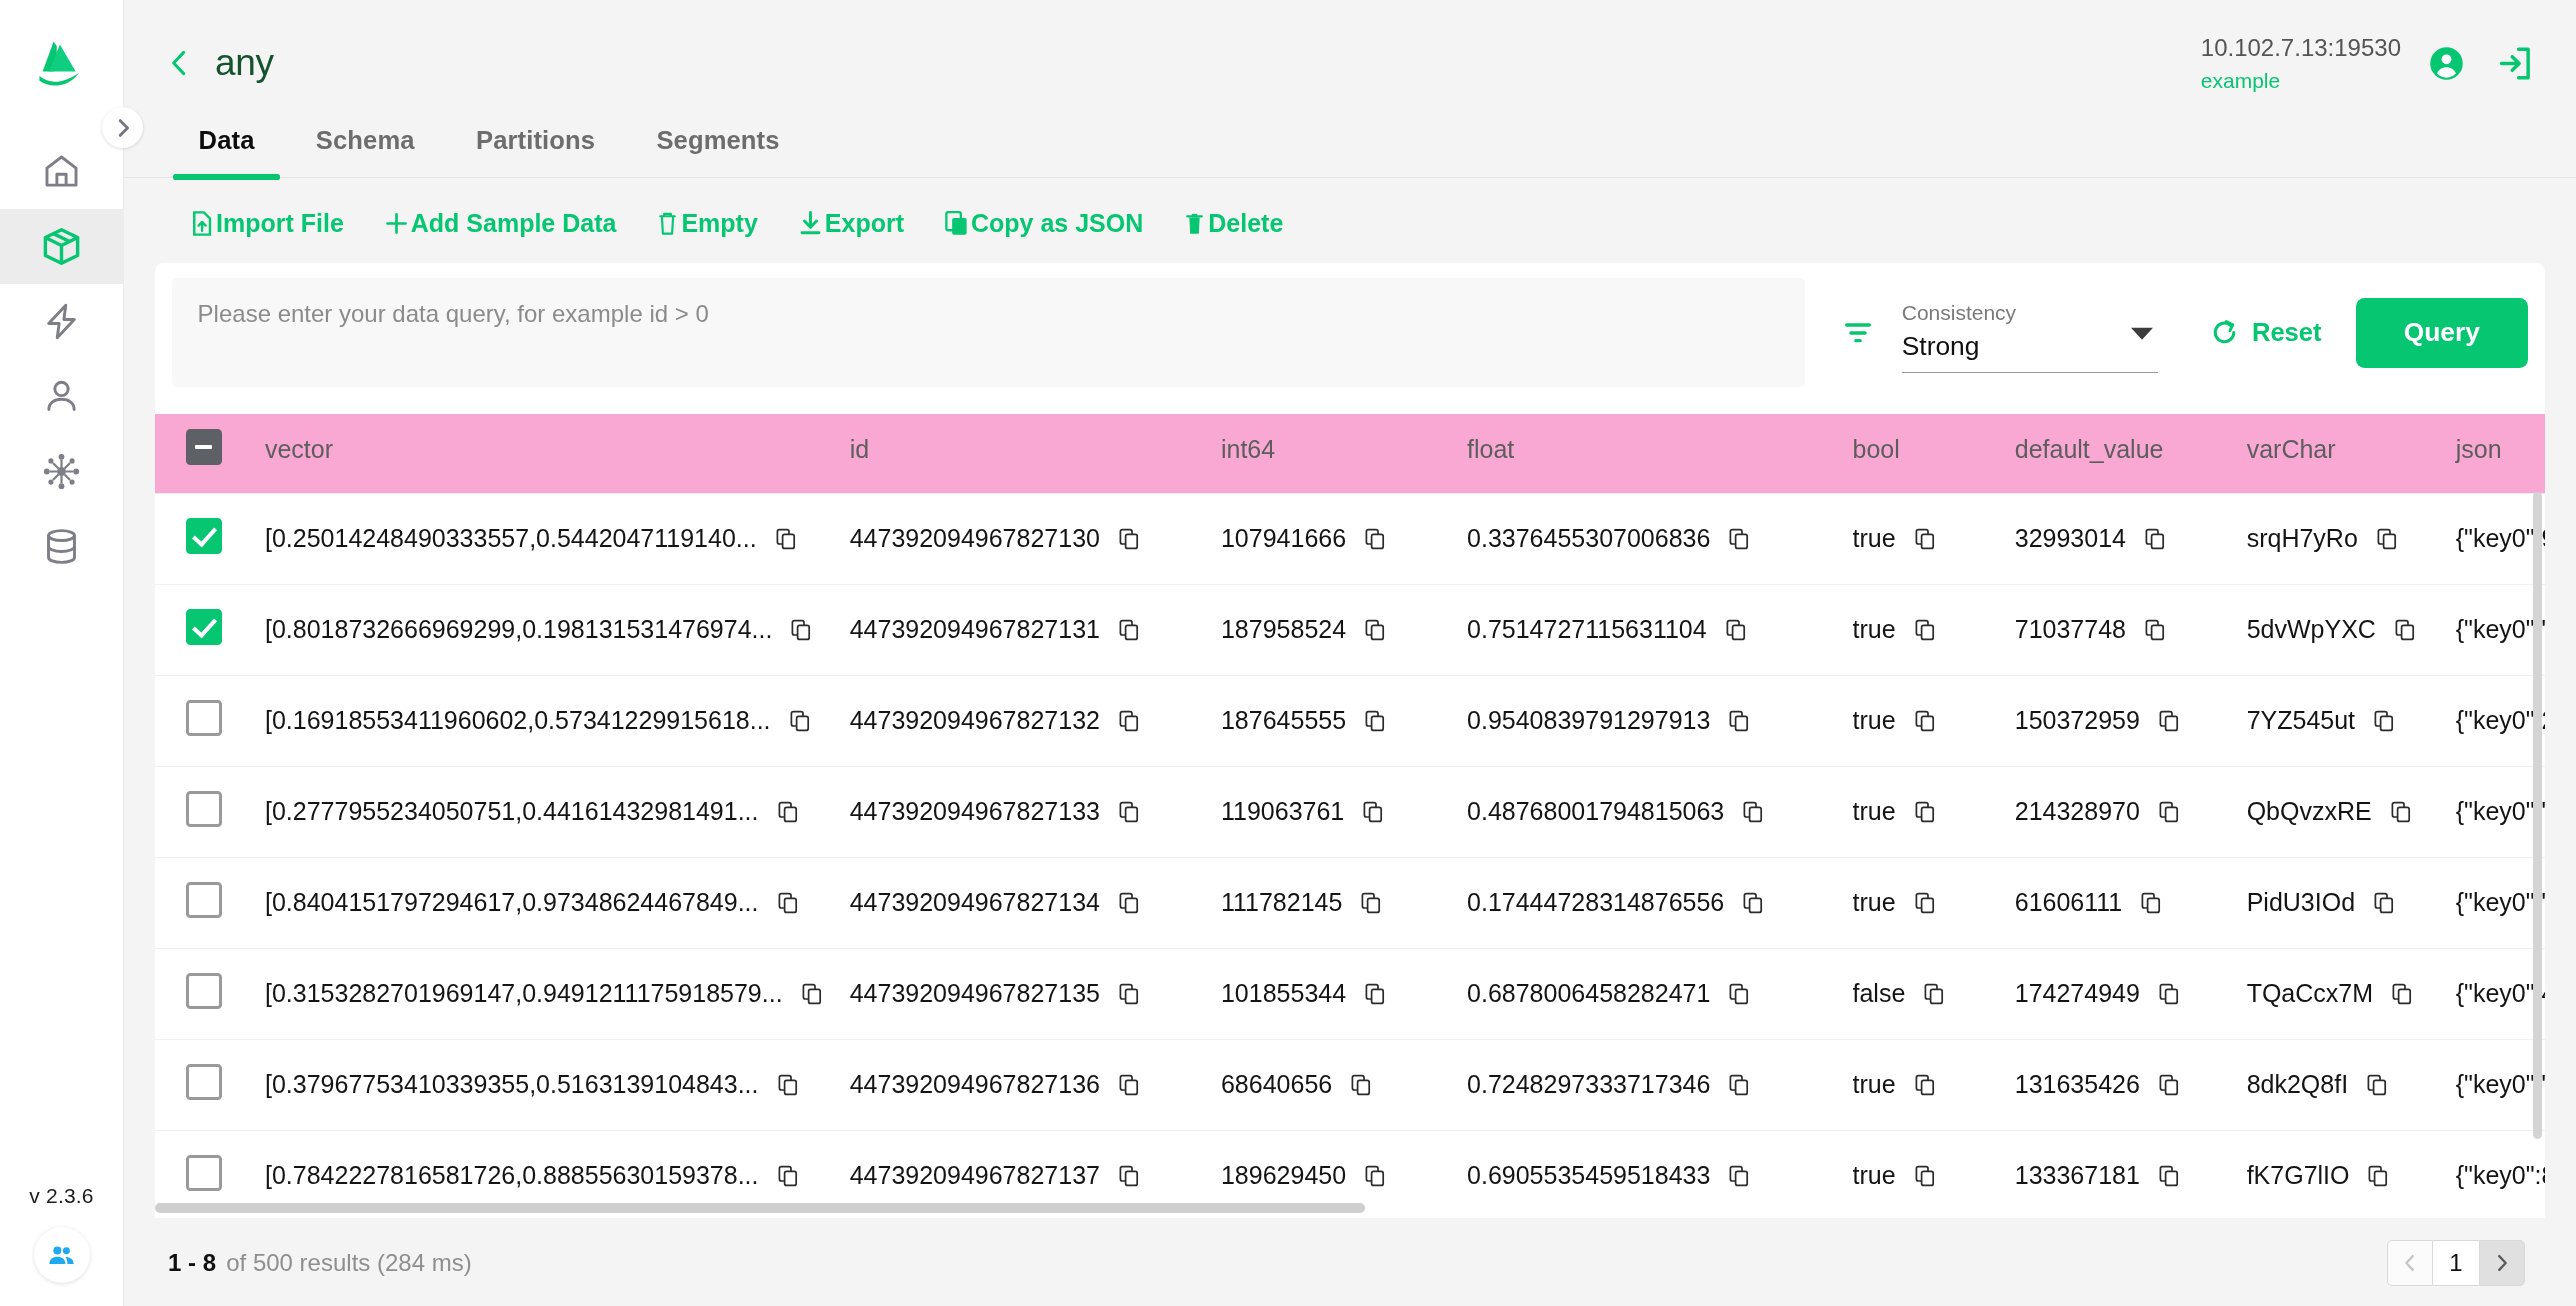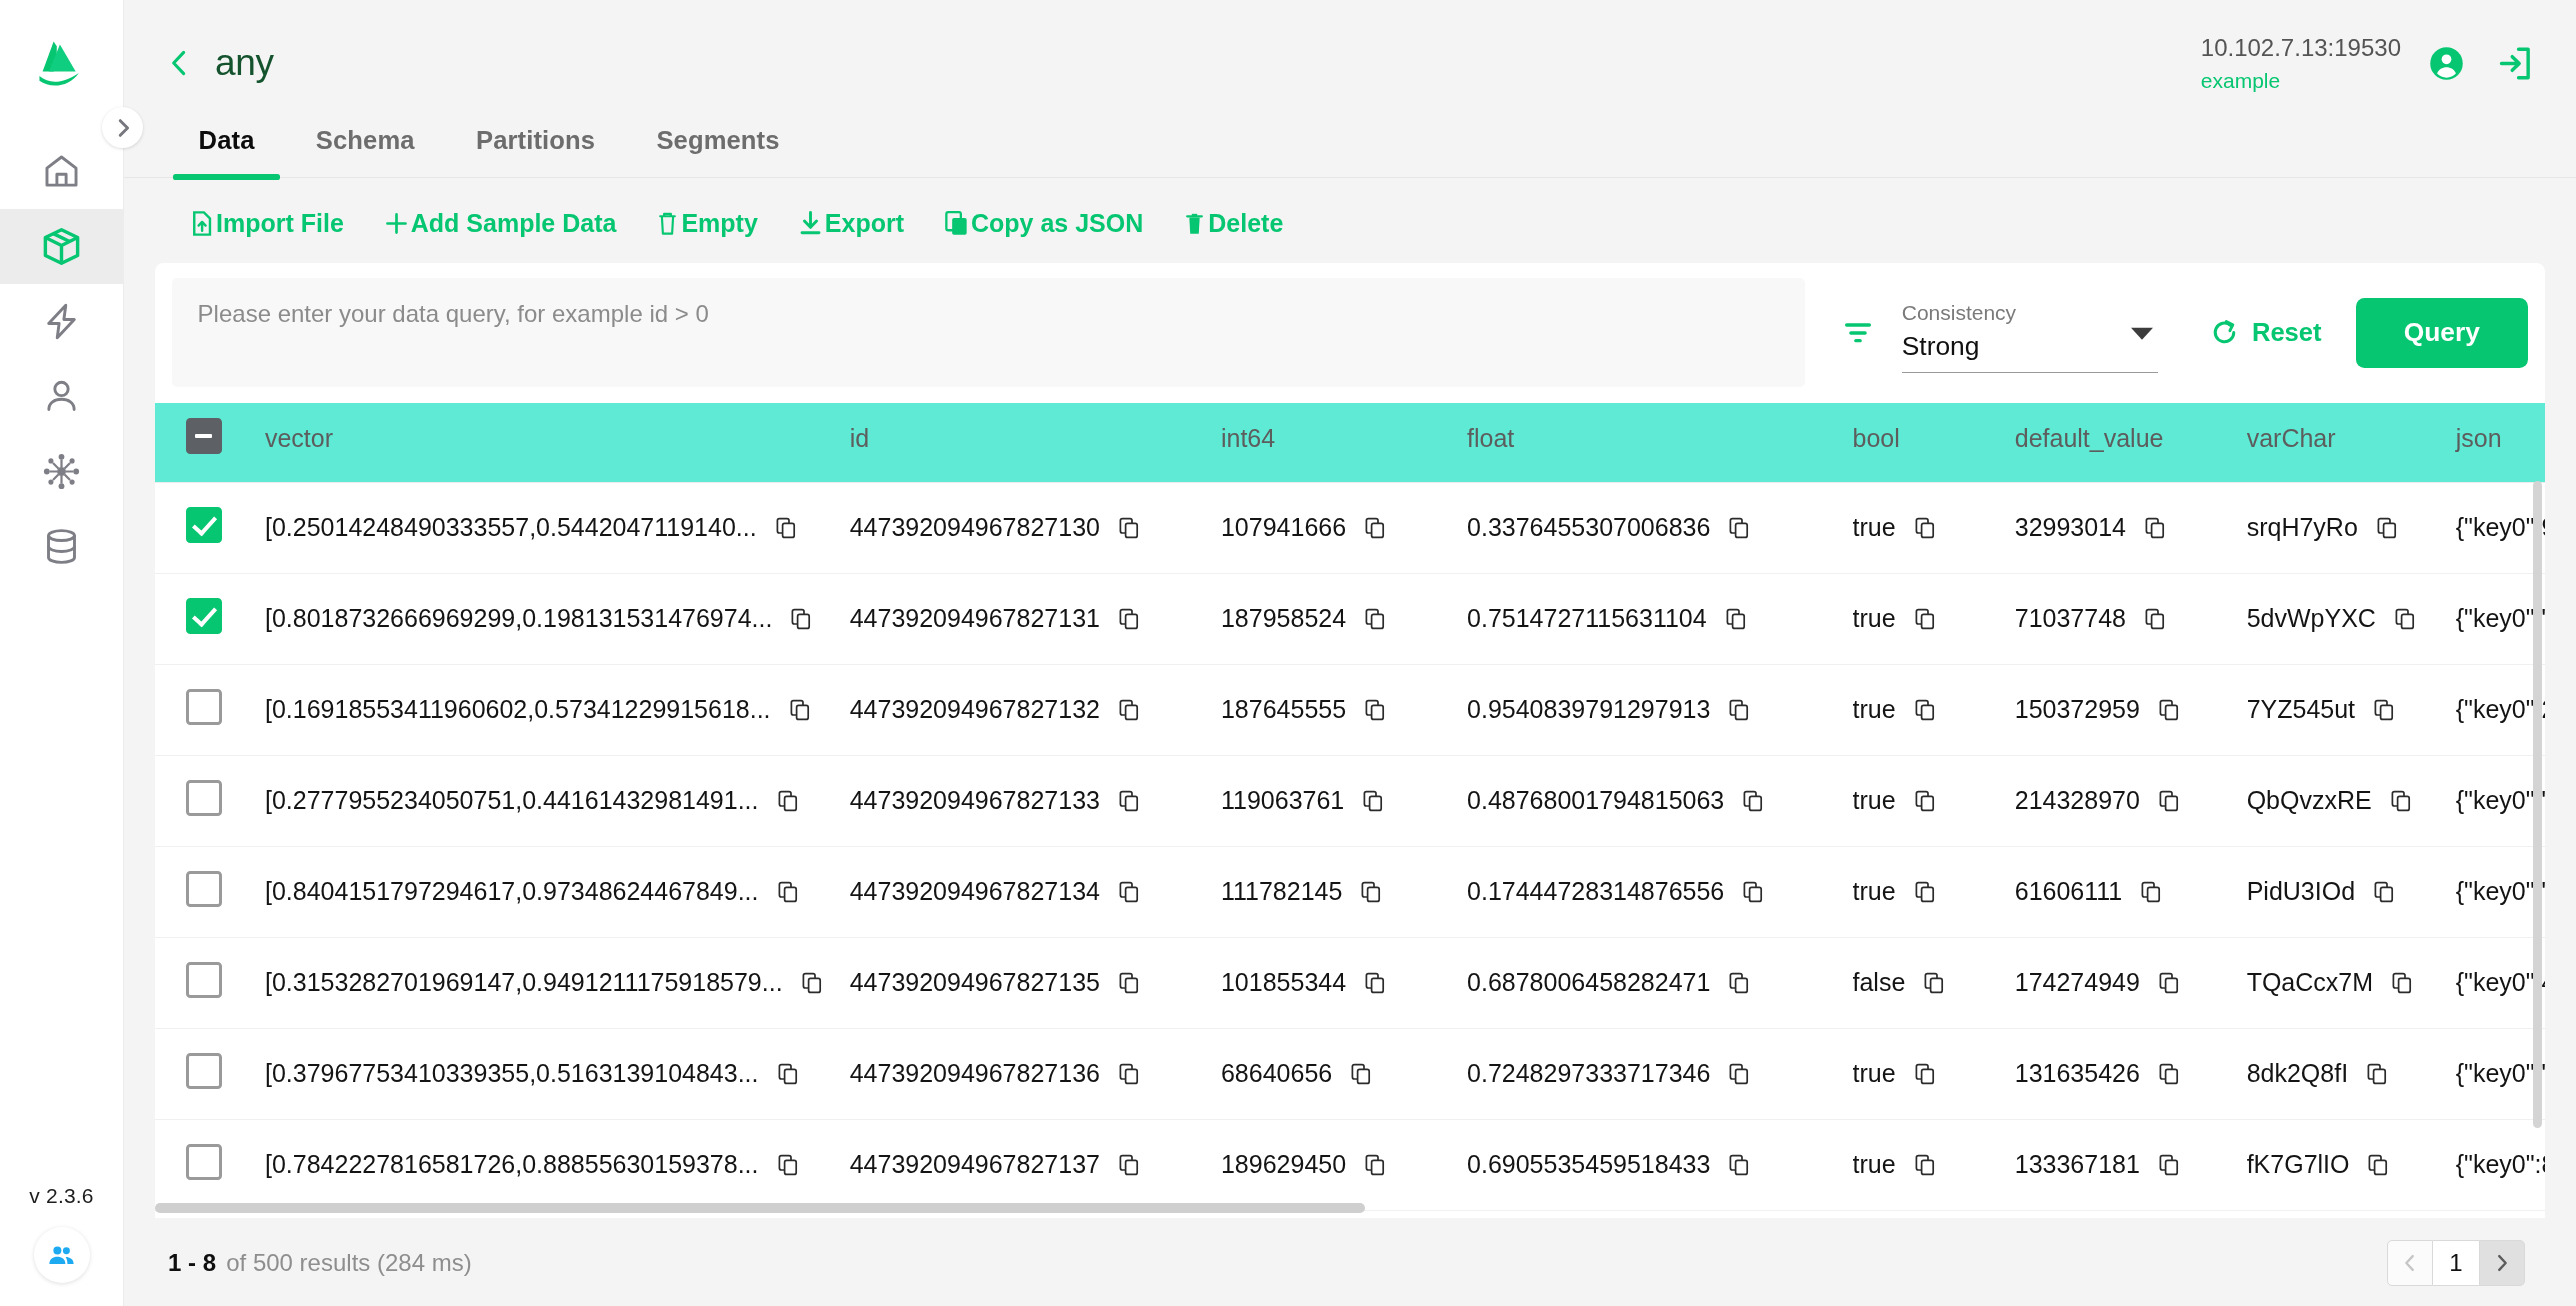--- a/index.html
+++ b/index.html
@@ -93,20 +93,21 @@
     cursor: pointer; padding: 8.5px 19px; border-radius: 6.8px;
     white-space: nowrap;
   }
   .tool svg { display: block; }
 
   
   .panel {
     background: #fff; margin: 0 31px; border-radius: 8.5px 8.5px 0 0;
     flex: 1; display: flex; flex-direction: column; min-height: 0;
     overflow: hidden;
+    gap: 11px;
   }
   .query-row {
     display: flex; align-items: stretch; padding: 15.3px 17px 15.3px 17px;
     flex-shrink: 0;
   }
   .query-box {
     flex: 1; background: #f8f8f8; border-radius: 5.1px;
     padding: 22px 25.6px; min-height: 109px;
     font-size: 24px; color: #8b8b8b;
     cursor: text;
@@ -134,21 +135,21 @@
     cursor: pointer; margin-left: 8.5px; align-self: center;
     font-family: "Liberation Sans", sans-serif;
   }
 
   
   .table-wrap { flex: 1; overflow: hidden; position: relative; min-height: 0; }
   table { border-collapse: collapse; width: 2598px; table-layout: fixed; }
   thead th {
     text-align: left; font-size: 25px; font-weight: 400; color: #5d5d5d;
     padding: 15.3px 0 22px 0; border-bottom: 0.9px solid #ececec;
-    background: #5eead4; white-space: nowrap;
+    background: #f9a8d4; white-space: nowrap;
   }
   tbody td {
     font-size: 25px; color: #141414; padding: 24px 0;
     border-bottom: 0.9px solid #f0f0f0; white-space: nowrap; overflow: hidden;
   }
   tbody tr { height: 83px; }
   .cell-inner { display: flex; align-items: center; gap: 17px; }
   .cell-text { overflow: hidden; text-overflow: ellipsis; white-space: nowrap; }
   .copy-btn { flex-shrink: 0; cursor: pointer; display: flex; }
   .col-check { width: 101px; padding-left: 31px !important; }

